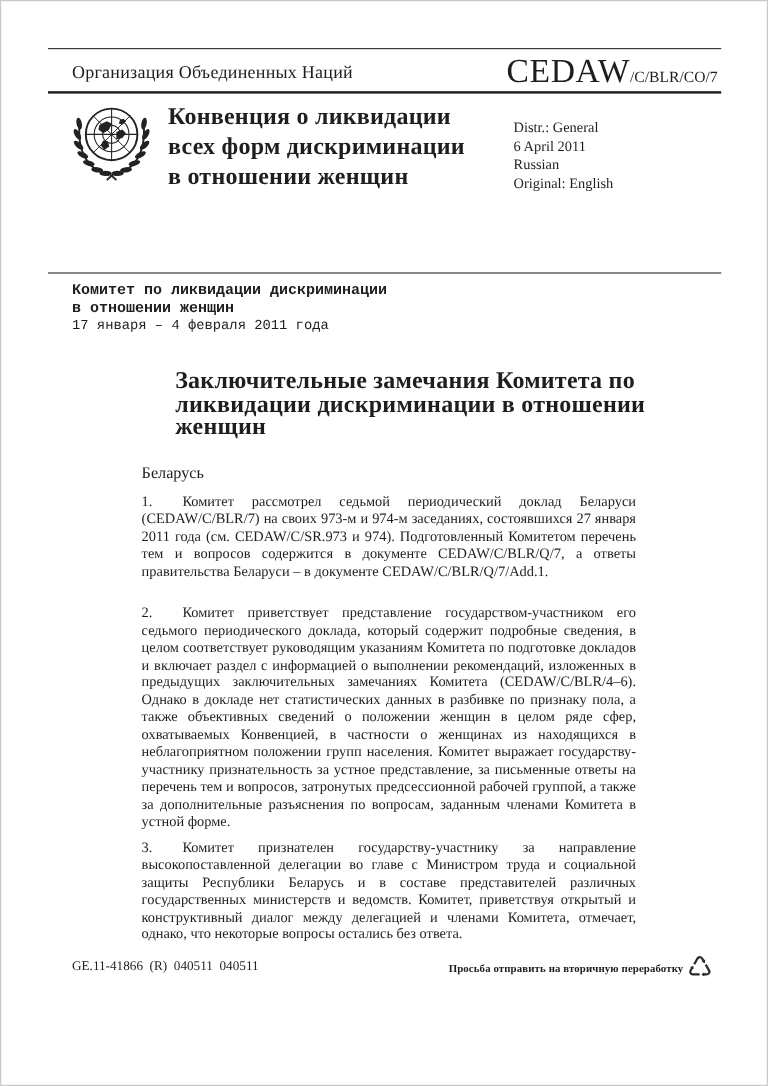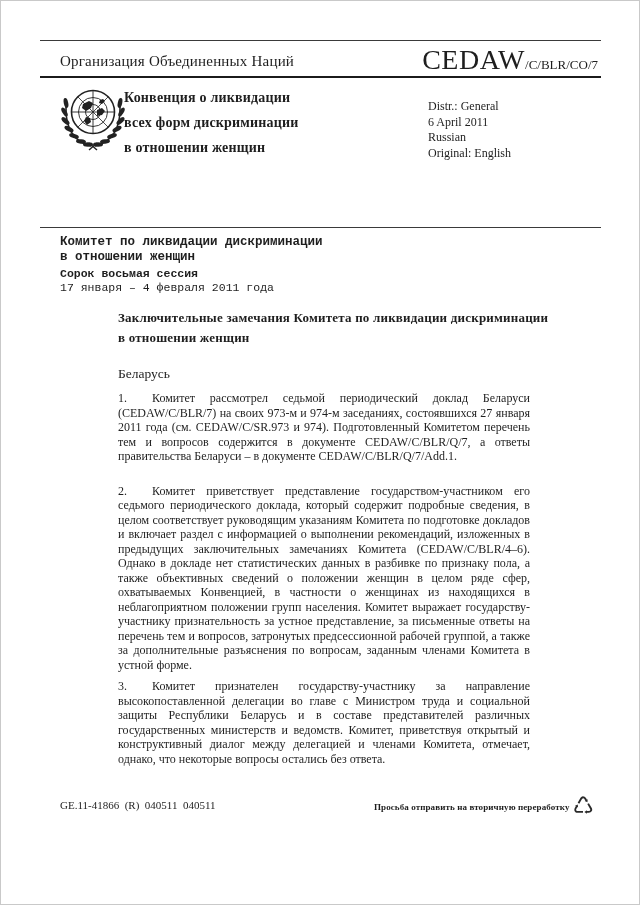--- a/index.html
+++ b/index.html
@@ -28,40 +28,40 @@
   .doc-symbol {
     position:absolute; right:42px; top:44px;
     white-space:nowrap;
   }
   .doc-symbol .big { font-size:28px; letter-spacing:0.5px; }
   .doc-symbol .small { font-size:13px; }
 
   .emblem { position:absolute; left:56px; top:82px; width:74px; height:72px; }
 
   .masthead-title {
-    position:absolute; left:124px; top:85px;
-    font-size:14px; font-weight:bold; line-height:25px;
+    position:absolute; left:140px; top:85px;
+    font-size:20px; font-weight:bold; line-height:25px;
     letter-spacing:0.2px;
   }
   .distr-block {
     position:absolute; left:428px; top:99px;
     font-size:12px; line-height:15.5px;
   }
 
   .committee-block { position:absolute; left:60px; top:235px;font-family:Liberation Mono, monospace; }
   .committee-name { font-size:12.5px; font-weight:bold; line-height:15px; }
   .committee-session { font-size:11.5px; font-weight:bold; line-height:14px; margin-top:2px; }
   .committee-dates { font-size:11.5px; line-height:14px; }
 
   .content {
     position:absolute; left:118px; top:308px; width:412px;
   }
   .doc-title {
-    font-size:13px; font-weight:bold; line-height:19.5px;
-    width:432px; letter-spacing:0.2px;
+    font-size:20px; font-weight:bold; line-height:19.5px;
+    width:432px; letter-spacing:0.2px;margin-left:28px;
   }
   .country {
     font-size:13.5px; font-weight:normal;
     margin-top:19px;
   }
   .para {
     margin:9px 0 0 0;
     font-size:12px; line-height:14.5px;
     text-align:justify;
   }
@@ -158,21 +158,20 @@
   <div>Original: English</div>
 </div>
 
 <div class="rule rule-low"></div>
 
 <div class="committee-block">
   <div class="committee-name">
     <div>Комитет по ликвидации дискриминации</div>
     <div>в отношении женщин</div>
   </div>
-  <div class="committee-session">Сорок восьмая сессия</div>
   <div class="committee-dates">17 января – 4 февраля 2011 года</div>
 </div>
 
 <div class="content">
   <div class="doc-title">Заключительные замечания Комитета по ликвидации дискриминации в отношении женщин</div>
 
   <div class="country">Беларусь</div>
 
   <p class="para"><span class="pnum">1.</span><span>Комитет рассмотрел седьмой периодический доклад Беларуси (CEDAW/C/BLR/7) на своих 973-м и 974-м заседаниях, состоявшихся 27 января 2011 года (см. CEDAW/C/SR.973 и 974). Подготовленный Комитетом перечень тем и вопросов содержится в документе CEDAW/C/BLR/Q/7, а ответы правительства Беларуси – в документе CEDAW/C/BLR/Q/7/Add.1.</span></p>
 

